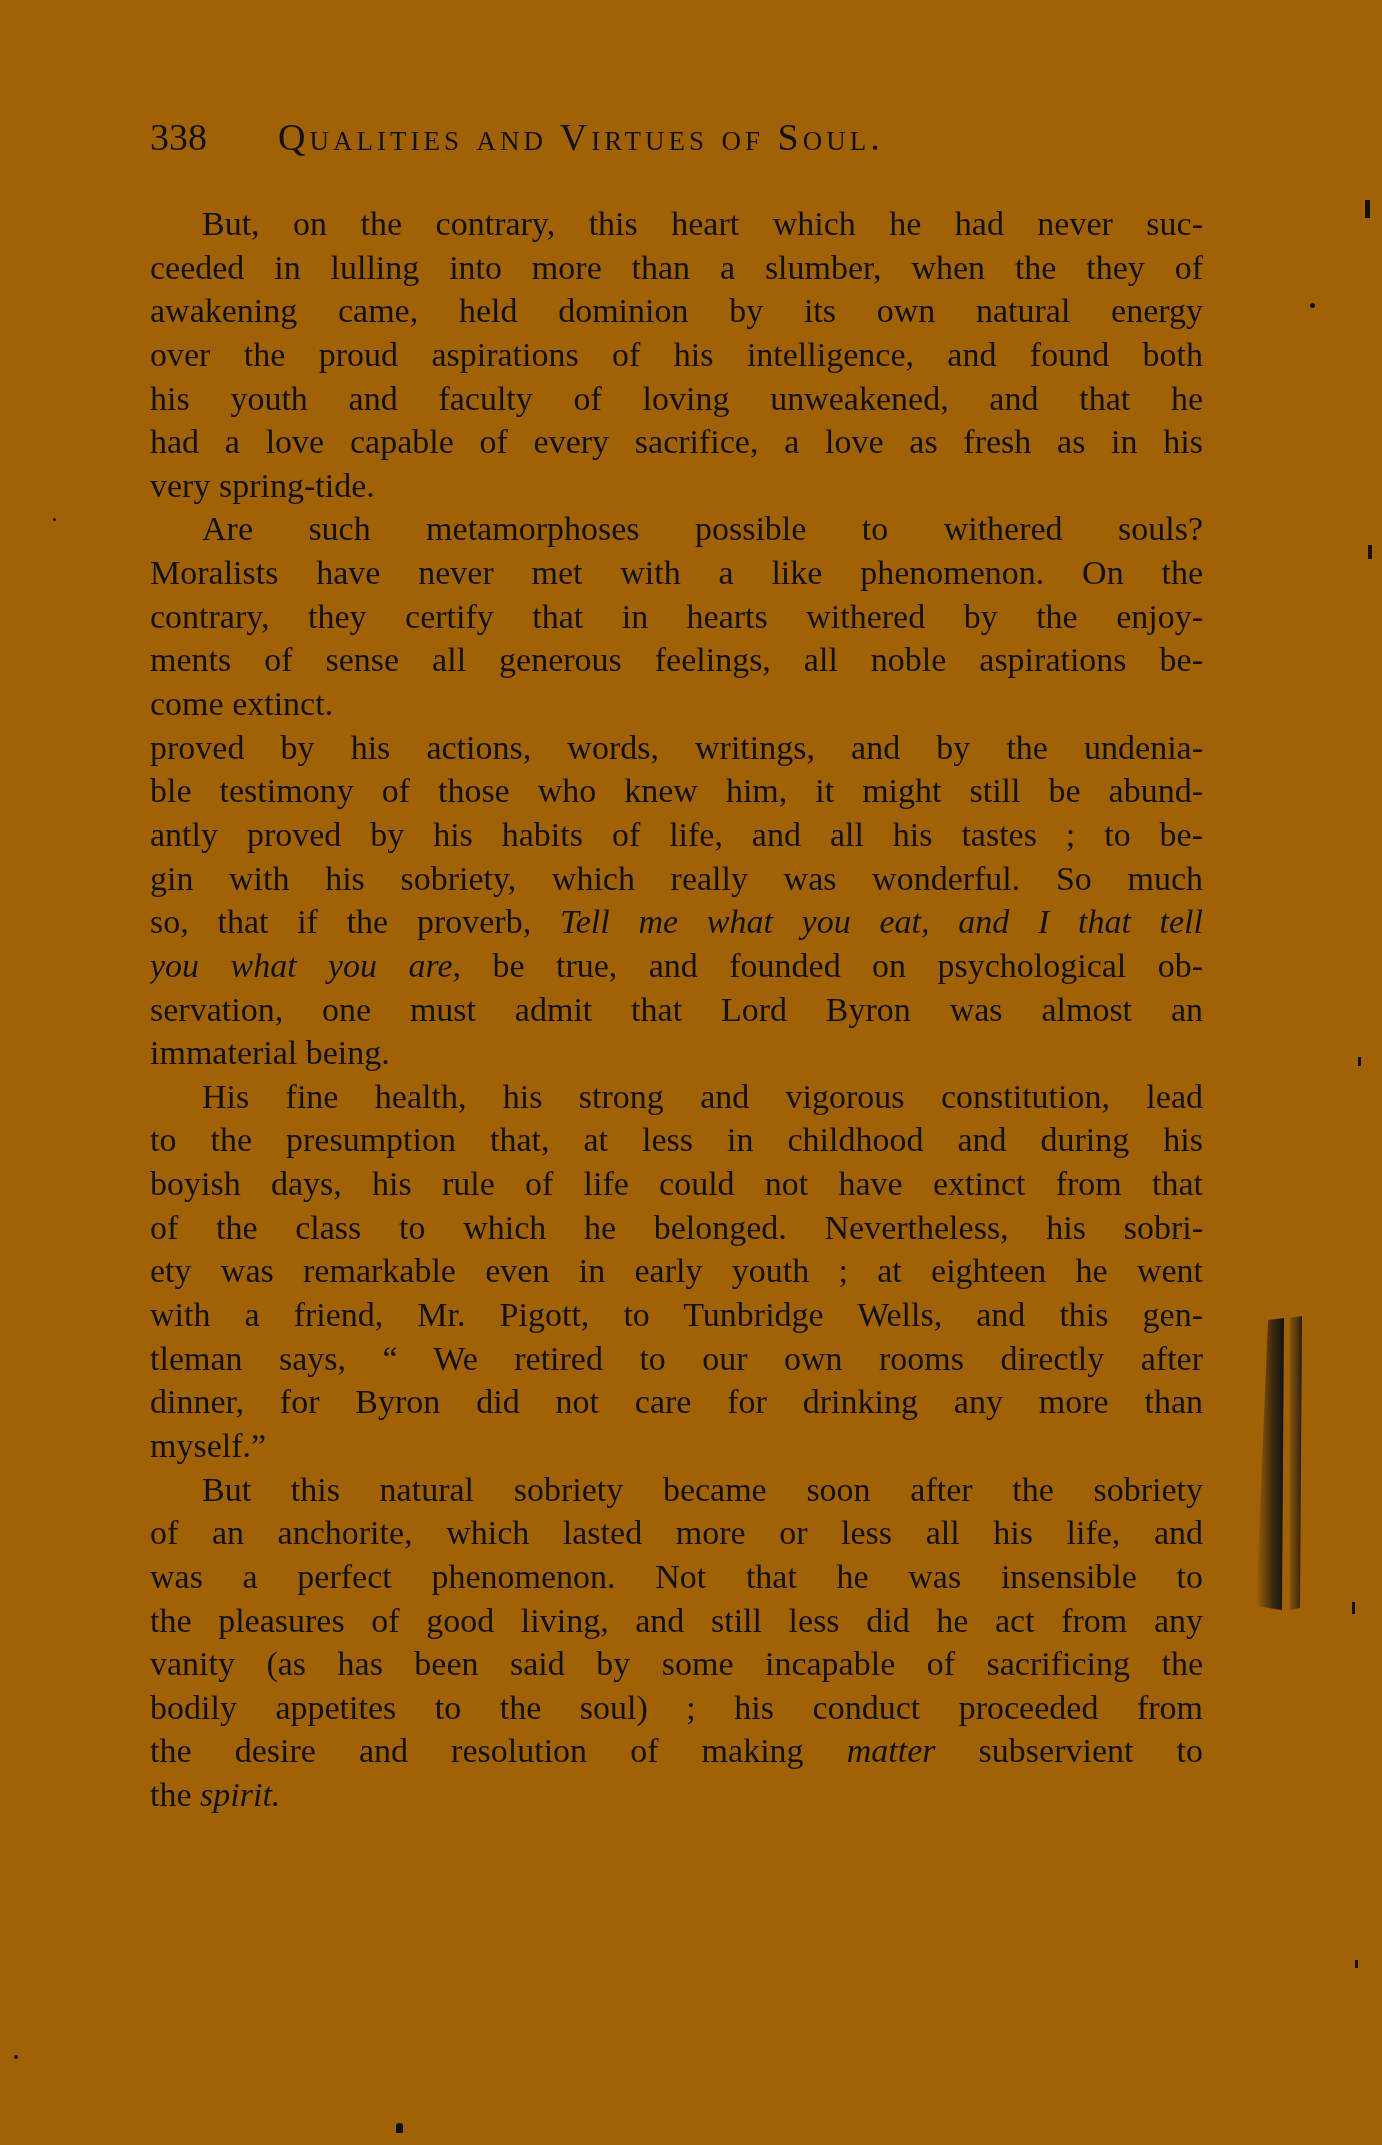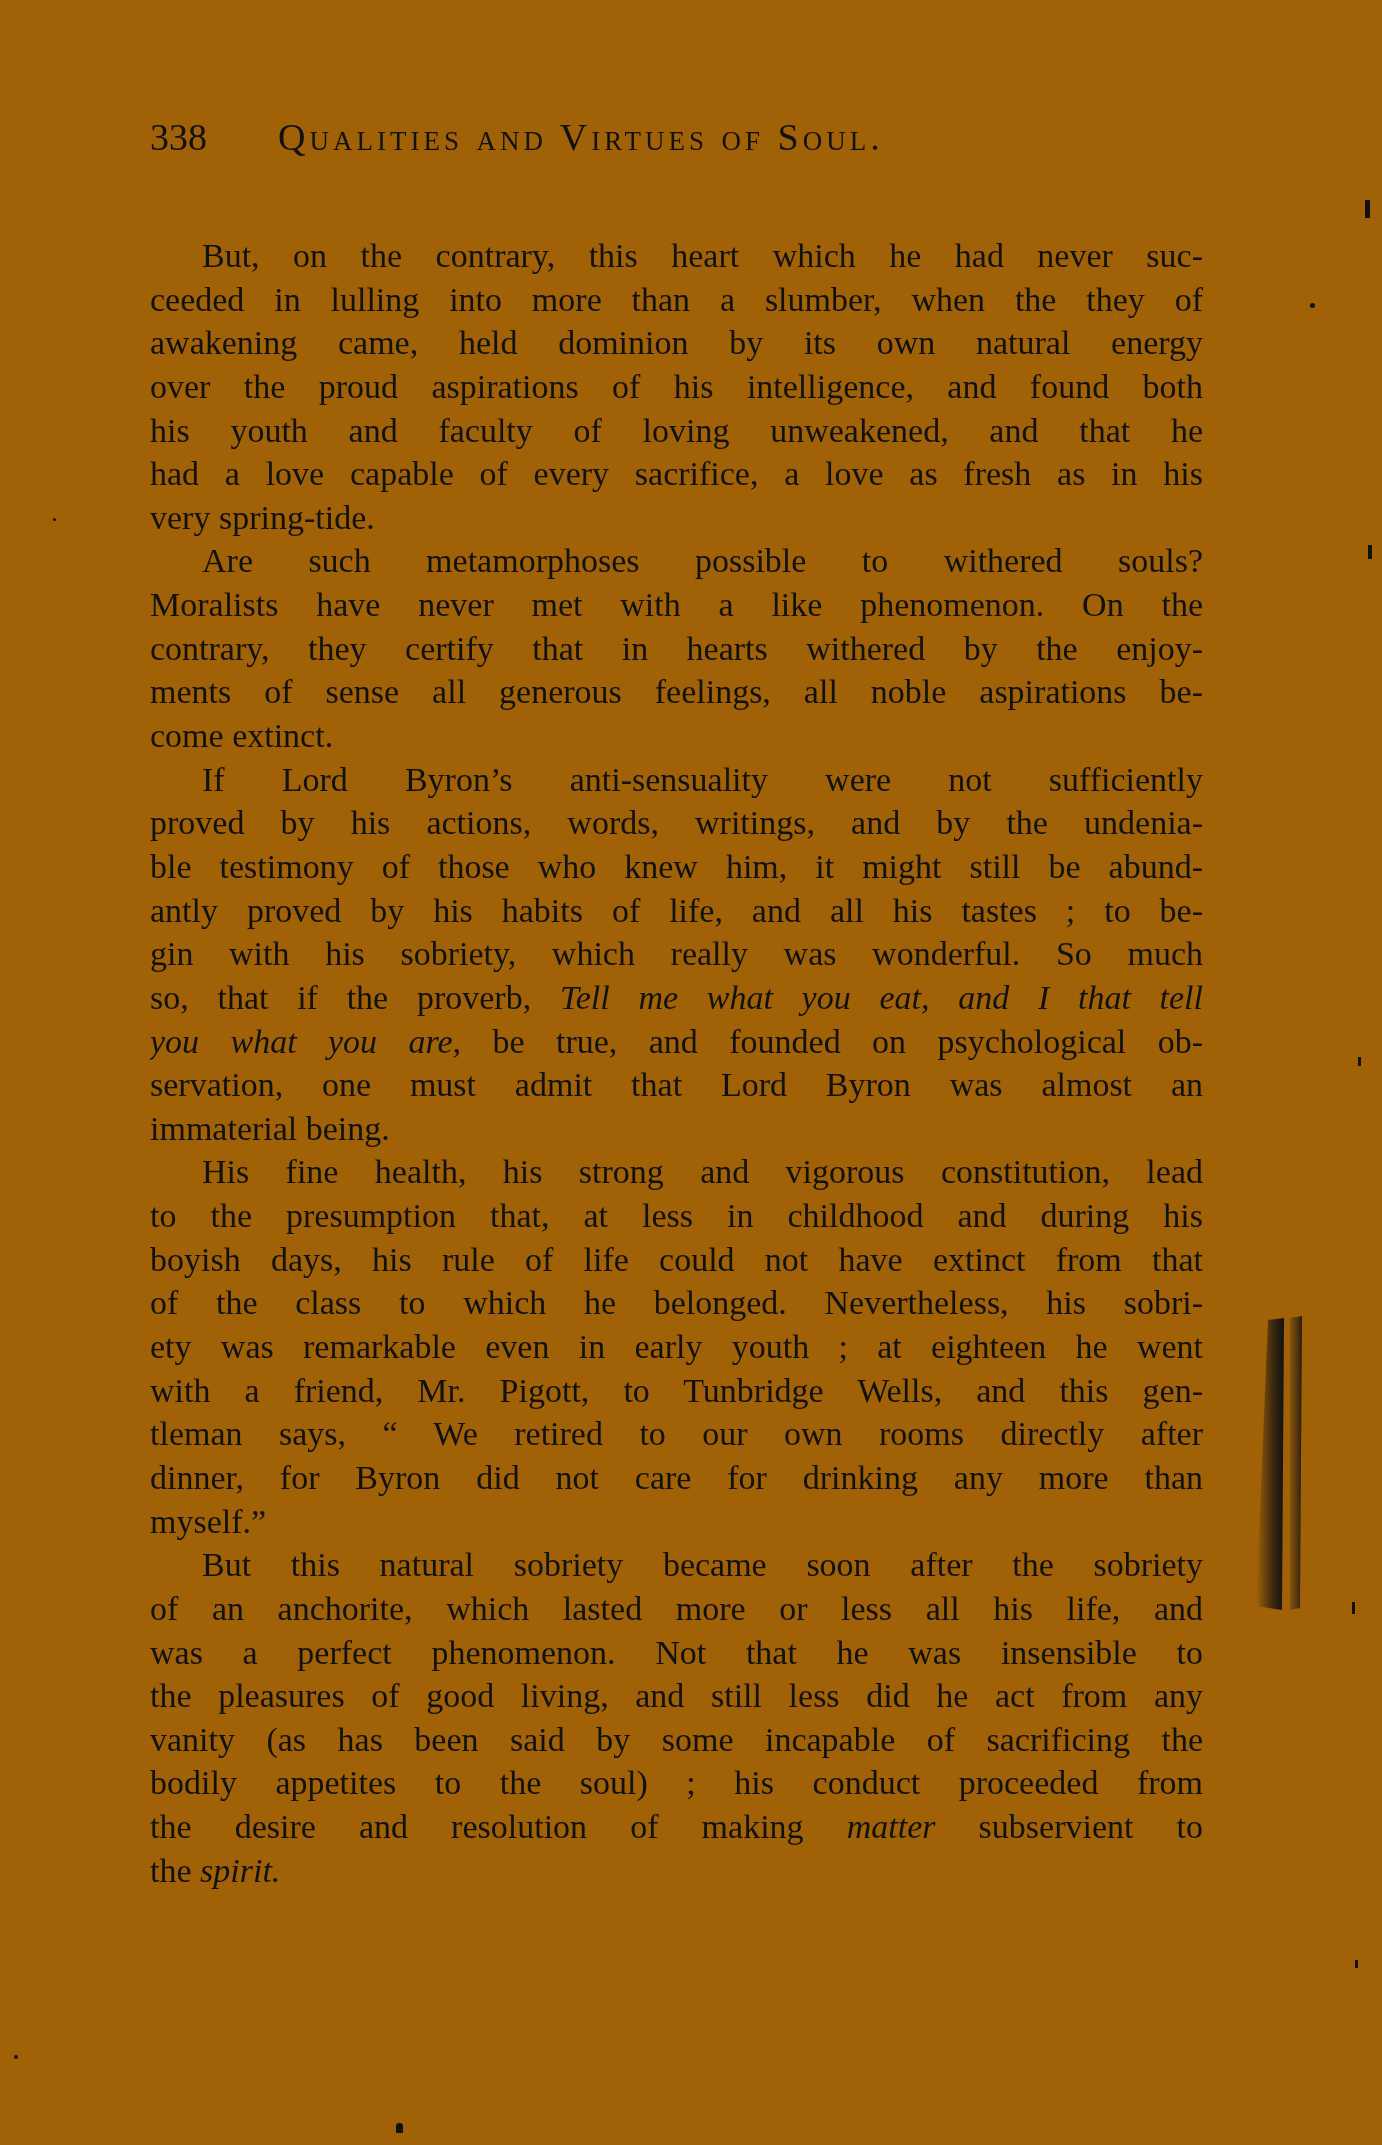--- a/index.html
+++ b/index.html
@@ -1,21 +1,21 @@
 <!DOCTYPE html>
 <html><head>
 <meta charset="utf-8">
 <style>
   html, body { margin:0; padding:0; background:#ffffff; }
   body { width:1382px; height:2145px; position:relative; overflow:hidden; font-family:"Liberation Serif", "DejaVu Serif", serif; color:#111111; }
   .page { position:absolute; left:0; top:0; width:1382px; height:2145px; background:#a16207; }
   .running-head { position:absolute; left:150px; top:112px; width:930px; height:50px; font-size:38px; line-height:50px; white-space:nowrap; }
   .folio { display:inline-block; width:128px; letter-spacing:0px; }
   .head-title { display:inline-block; font-variant:small-caps; letter-spacing:4px; font-size:38px; }
-  .body-text { position:absolute; left:150px; top:202px; width:1053px;margin-top:32px; }
+  .body-text { position:absolute; left:150px; top:202px; width:1053px; }
   .line { position:relative; height:43.65px; line-height:43.65px; font-size:34px; text-align:justify; text-align-last:justify; white-space:nowrap; }
   .line > .jt { display:block; width:100%; text-align:justify; text-align-last:justify; white-space:normal; overflow:hidden; height:43.65px; }
   .line.last > .jt { text-align-last:left; }
   .line.indent > .jt { padding-left:52px; width:calc(100% - 52px); }
   .it { font-style:italic; }
   .mark { position:absolute; background:#111; }
   .smudge { position:absolute; }
 </style>
 </head>
 <body>
@@ -55,23 +55,20 @@
         <span class="jt"><span>Moralists have never met with a like phenomenon.  On the</span></span>
       </div>
       <div class="line">
         <span class="jt"><span>contrary, they certify that in hearts withered by the enjoy-</span></span>
       </div>
       <div class="line">
         <span class="jt"><span>ments of sense all generous feelings, all noble aspirations be-</span></span>
       </div>
       <div class="line last">
         <span class="jt"><span>come extinct.</span></span>
-      </div>
-      <div class="line indent">
-        <span class="jt"><span>If Lord Byron’s anti-sensuality were not sufficiently</span></span>
       </div>
       <div class="line">
         <span class="jt"><span>proved by his actions, words, writings, and by the undenia-</span></span>
       </div>
       <div class="line">
         <span class="jt"><span>ble testimony of those who knew him, it might still be abund-</span></span>
       </div>
       <div class="line">
         <span class="jt"><span>antly proved by his habits of life, and all his tastes ; to be-</span></span>
       </div>

